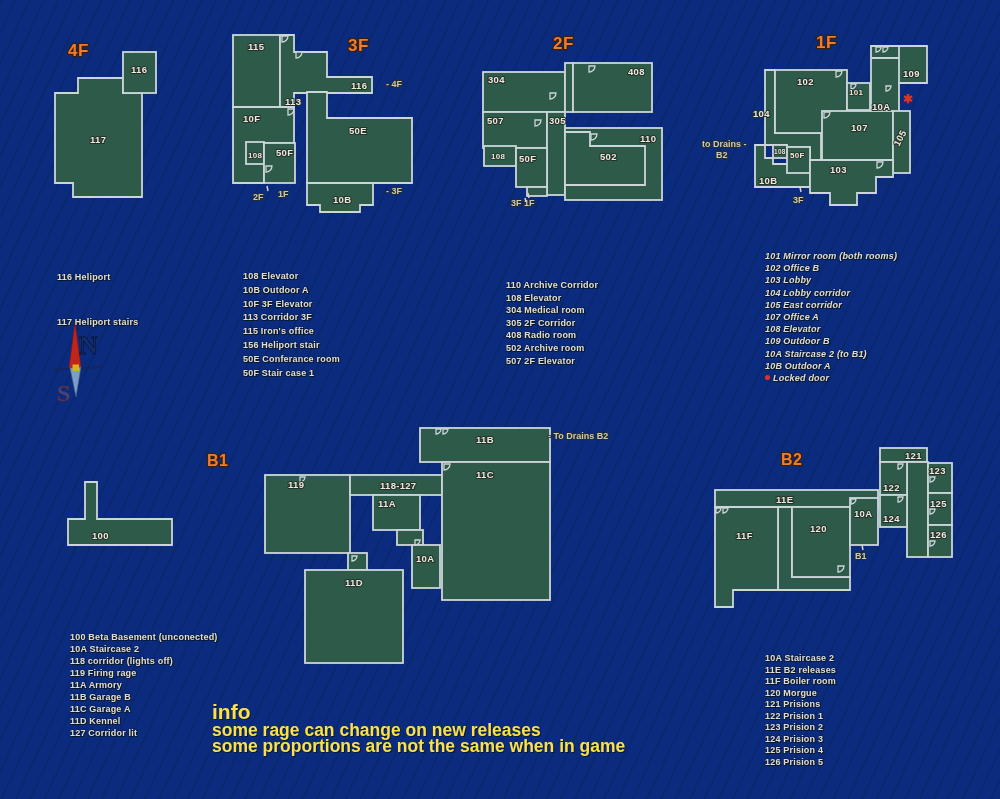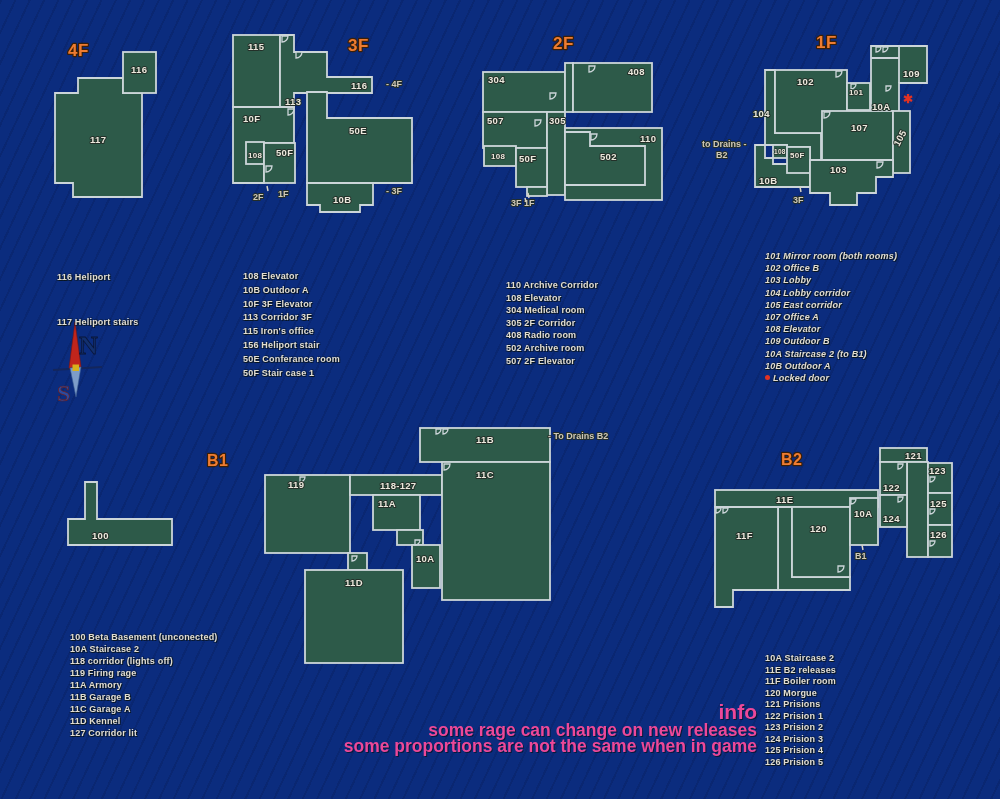--- a/index.html
+++ b/index.html
@@ -28,21 +28,21 @@
           text-shadow:1px 1px 0 rgba(10,18,14,.75),-1px 1px 0 rgba(10,18,14,.4),1px -1px 0 rgba(10,18,14,.4);
           white-space:nowrap;}
   .legend div{height:12px;line-height:12px;}
   .lg-3f div{height:13.8px;line-height:13.8px;}
   .lg-2f div{height:12.6px;line-height:12.6px;}
   .lg-1f div{height:12.2px;line-height:12.2px;font-style:italic;}
   .lg-b2 div{height:11.5px;line-height:11.5px;}
   .lg-4f div{height:13px;line-height:13px;margin-top:32px;}
   .dot{display:inline-block;width:5px;height:5px;border-radius:50%;background:#e23222;
        margin-right:3px;vertical-align:1px;}
-  .info{position:absolute;left:197px;top:701px;width:560px;text-align:right;color:#ec4899;
+  .info{position:absolute;left:212px;top:701px;width:560px;text-align:left;color:#fde047;
         text-shadow:1px 1px 0 rgba(8,20,40,.8);}
   .info .t{font-size:21px;font-weight:bold;line-height:22px;}
   .info .l{font-size:17.5px;font-weight:bold;line-height:15.5px;}
 </style>
 </head>
 <body>
 
 <div class="canvas">
 
 <svg width="1000" height="799" viewBox="0 0 1000 799">

